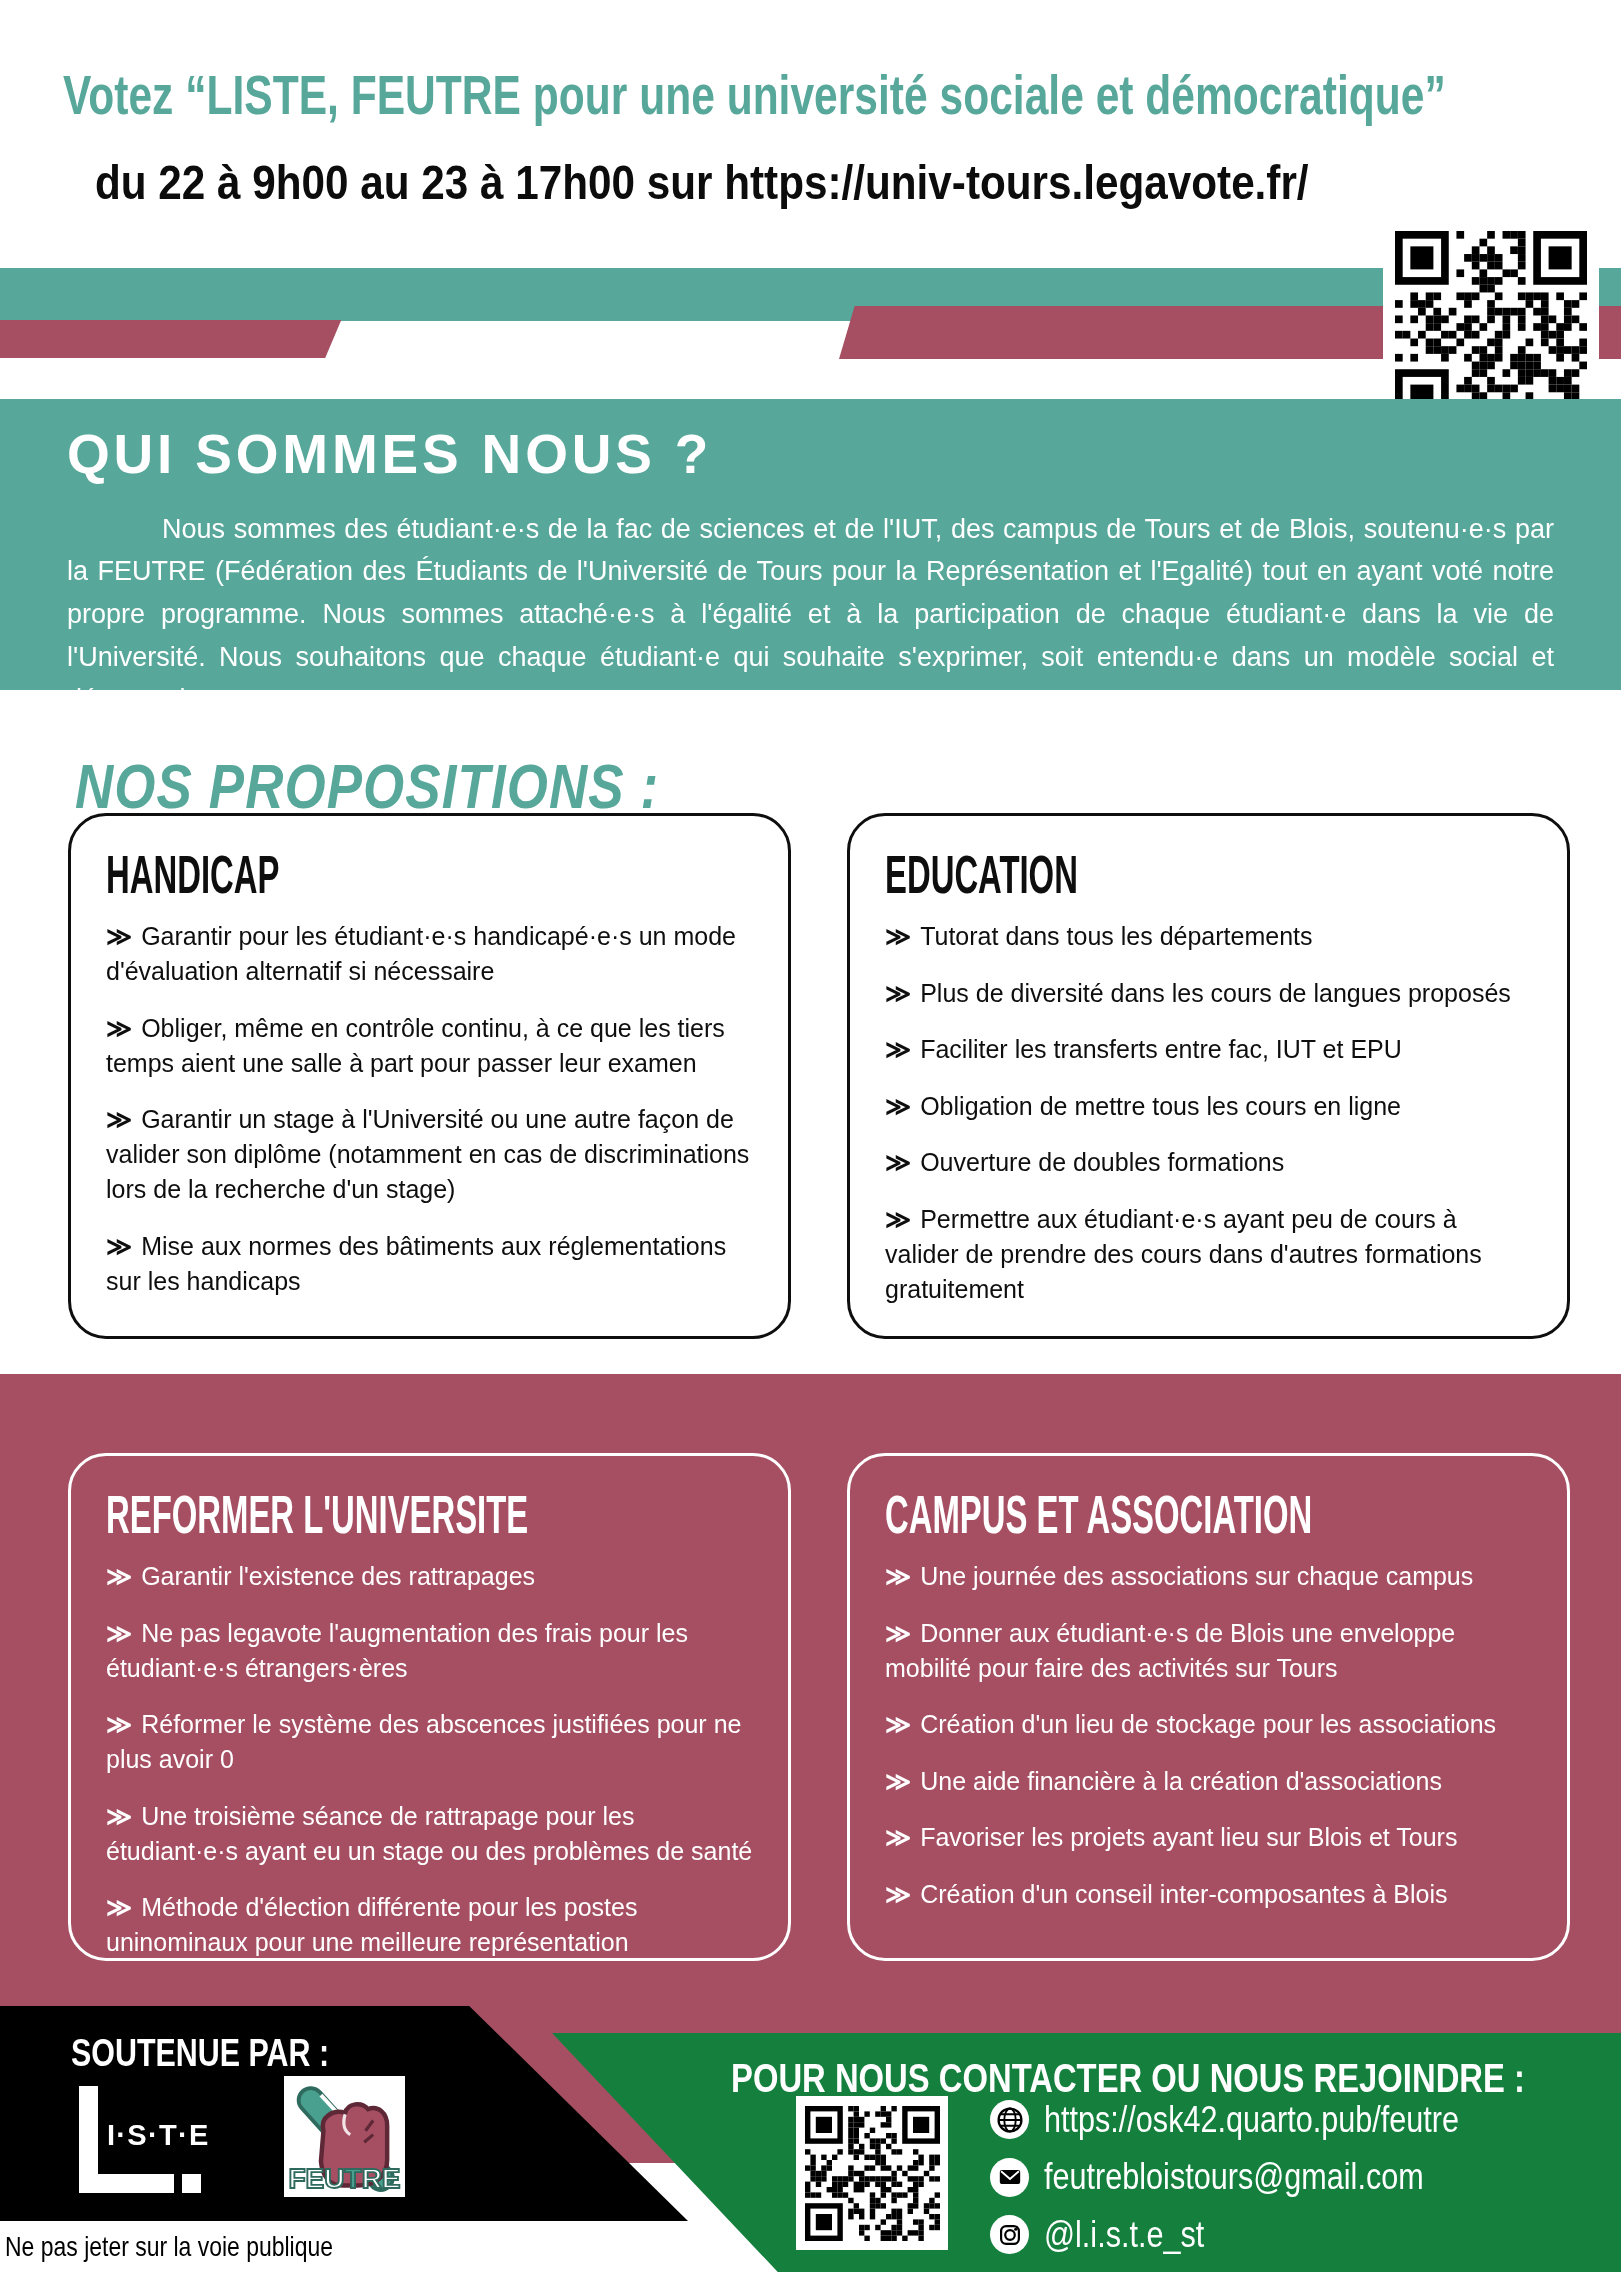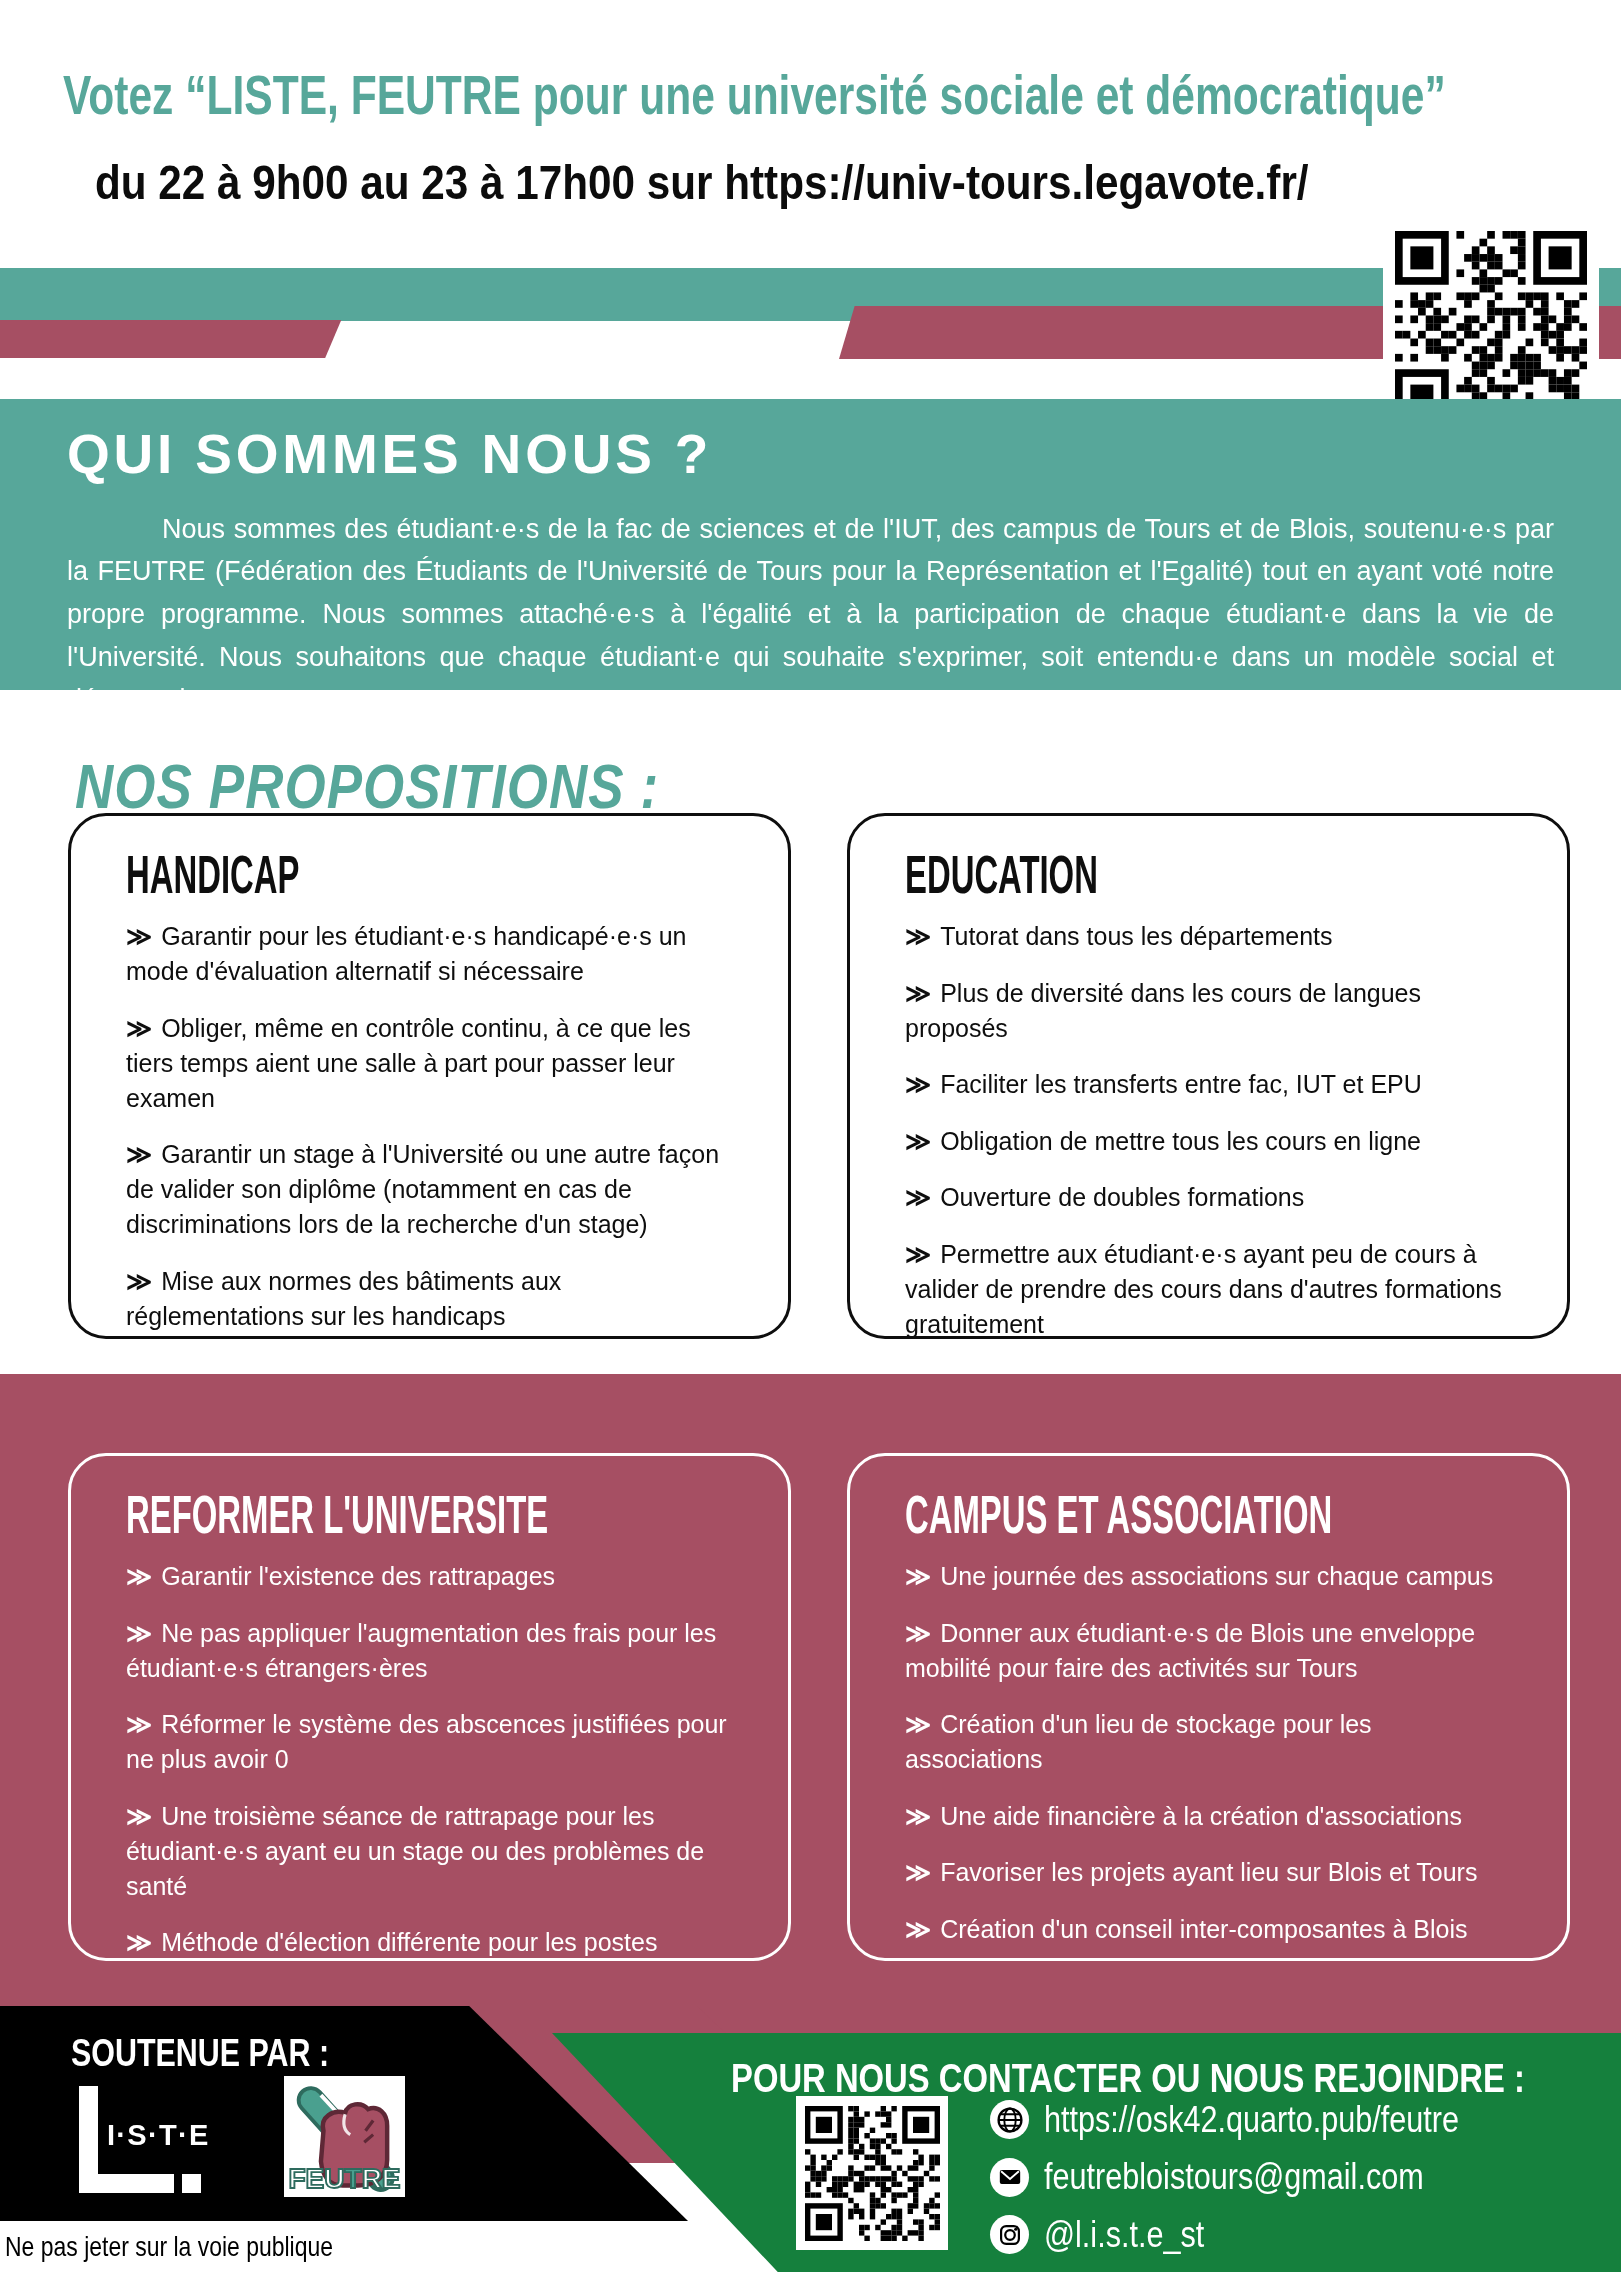--- a/index.html
+++ b/index.html
@@ -32,21 +32,21 @@
   #about h2{margin:0;font-size:55px;font-weight:bold;letter-spacing:3.8px;}
   #about p{margin:21.6px 0 0 0;font-size:27px;line-height:1.58;text-align:justify;text-indent:95px;}
 
   
   #props-heading{left:75px;top:750px;color:#57A79A;font-size:63px;font-weight:bold;letter-spacing:1.3px;}
   #props-heading .cond{transform:scaleX(.84);}
 
   .cards-row{display:flex;gap:56px;}
   #row-light{left:68px;top:813px;width:1502px;height:526px;}
   #row-dark{left:68px;top:1453px;width:1502px;height:508px;}
-  .card{flex:1;box-sizing:border-box;border-radius:38px;padding:32px 55px;overflow:hidden;}
+  .card{flex:1;box-sizing:border-box;border-radius:38px;padding:32px 35px;overflow:hidden;}
   #row-light .card{background:#fff;border:3.8px solid #0e0e0e;color:#0e0e0e;}
   #row-dark  .card{background:transparent;border:3.2px solid #fff;color:#fff;}
   .card-title{margin:0 0 18px 0;font-size:53px;font-weight:bold;line-height:1;}
   .card-title .cond{transform:scaleX(.62);}
   .card-items{list-style:none;margin:0;padding:0;}
   .card-items li{font-size:25px;line-height:1.4;margin-top:21.6px;}
   .card-items li:first-child{margin-top:12.7px;}
   .card-items .marker{font-weight:bold;margin-right:9px;}
 
   #maroon-bg{left:0;top:1374px;width:1621px;height:660px;background:#A64F63;}
@@ -354,21 +354,21 @@
           <li><span class="marker">≫</span><span>Ouverture de doubles formations</span></li>
           <li><span class="marker">≫</span><span>Permettre aux étudiant·e·s ayant peu de cours à valider de prendre des cours dans d'autres formations gratuitement</span></li>
         </ul>
   </section>
 </div>
   <div id="row-dark" class="abs cards-row">
   <section class="card">
     <h3 class="card-title" style="margin-top:0;"><span class="cond">REFORMER L'UNIVERSITE</span></h3>
     <ul class="card-items">
           <li><span class="marker">≫</span><span>Garantir l'existence des rattrapages</span></li>
-          <li><span class="marker">≫</span><span>Ne pas appliquer l'augmentation des frais pour les étudiant·e·s étrangers·ères</span></li>
+          <li><span class="marker">≫</span><span>Ne pas legavote l'augmentation des frais pour les étudiant·e·s étrangers·ères</span></li>
           <li><span class="marker">≫</span><span>Réformer le système des abscences justifiées pour ne plus avoir 0</span></li>
           <li><span class="marker">≫</span><span>Une troisième séance de rattrapage pour les étudiant·e·s ayant eu un stage ou des problèmes de santé</span></li>
           <li><span class="marker">≫</span><span>Méthode d'élection différente pour les postes uninominaux pour une meilleure représentation</span></li>
         </ul>
   </section>
 
   <section class="card">
     <h3 class="card-title" style="margin-top:0;"><span class="cond">CAMPUS ET ASSOCIATION</span></h3>
     <ul class="card-items">
           <li><span class="marker">≫</span><span>Une journée des associations sur chaque campus</span></li>

